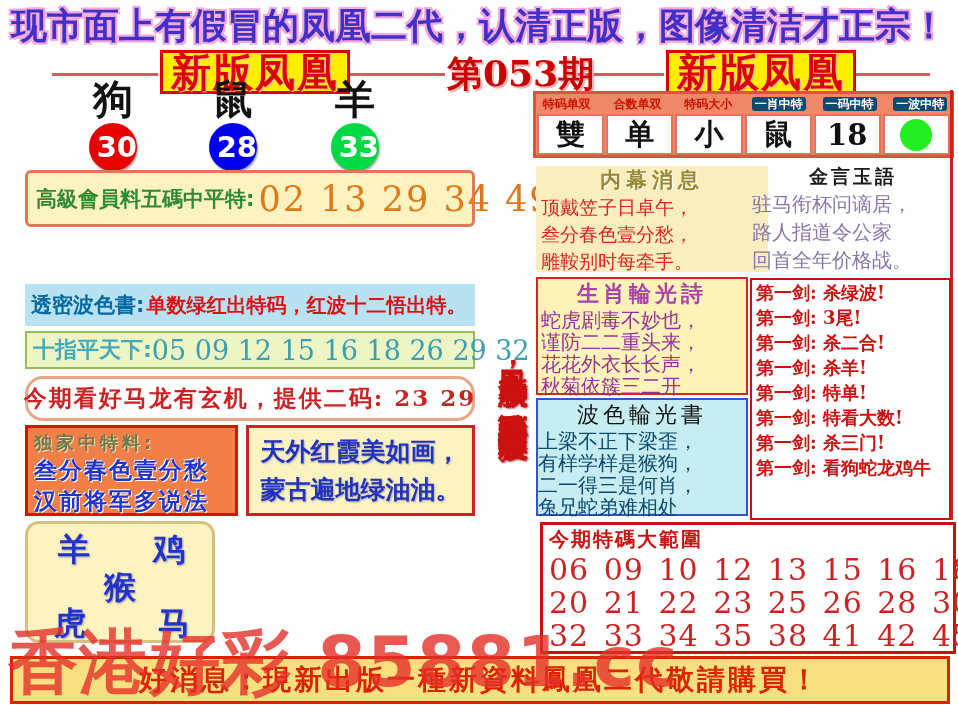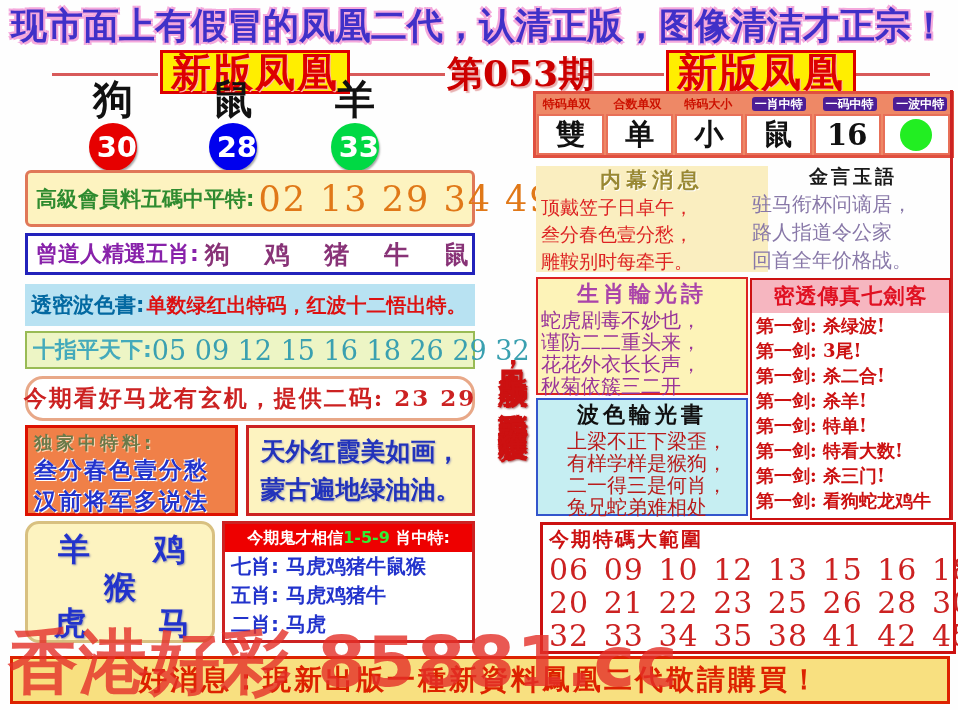--- a/index.html
+++ b/index.html
@@ -36,21 +36,21 @@
     writing-mode:vertical-rl;text-orientation:upright;font-size:30px;font-weight:bold;color:#cc1111;
     font-family:"DejaVu Serif",serif;letter-spacing:2px;text-align:center;
     text-shadow:1px 1px 2px #b08080;}
 
   
   .rtable{position:absolute;left:533px;top:91px;width:421px;height:67px;border:3px solid #e05040;
     background:#ee8866;box-sizing:border-box;}
   .rt-head{display:flex;height:20px;gap:9px;}
   .hc{flex:1;text-align:center;line-height:20px;font-size:12px;font-weight:bold;color:#cc1100;
     white-space:nowrap;overflow:hidden;}
-  .hc.chip span{background:#4c1d95;color:#fff;border-radius:3px;padding:0 3px;}
+  .hc.chip span{background:#0c4a6e;color:#fff;border-radius:3px;padding:0 3px;}
   .rt-vals{display:flex;height:41px;}
   .vc{flex:1;background:#fff;border:2px solid #e87058;margin:0 1px;display:flex;align-items:center;
     justify-content:center;font-size:29px;font-weight:bold;color:#111;
     font-family:"DejaVu Serif",serif;}
   .dot{width:32px;height:32px;border-radius:50%;background:#22ee22;}
   .vline-right{position:absolute;left:950px;top:90px;width:3px;height:430px;background:#cc2222;}
 
   
   .lbox{position:absolute;left:25px;width:450px;box-sizing:border-box;}
   .b-vip{top:170px;height:57px;background:#fdf3c0;border:3px solid #e07858;border-radius:6px;
@@ -107,23 +107,23 @@
   .r-golden .ttl{text-align:center;font-size:19px;font-weight:bold;color:#1a1a1a;letter-spacing:3px;}
   .r-golden .ln{font-size:20px;color:#8878a8;line-height:28px;font-family:"DejaVu Serif",serif;
     white-space:nowrap;}
   .r-zpoem{position:absolute;left:536px;top:277px;width:208px;height:114px;background:#fdf3b8;
     border:2px solid #dd2222;}
   .r-zpoem .ttl{text-align:center;font-size:22px;font-weight:bold;color:#aa44aa;letter-spacing:4px;}
   .r-zpoem .ln{font-size:20px;color:#993399;line-height:22px;padding-left:3px;
     font-family:"DejaVu Serif",serif;white-space:nowrap;}
   .r-wpoem{position:absolute;left:536px;top:398px;width:208px;height:114px;background:#c6eef2;
     border:2px solid #3355cc;}
-  .r-wpoem .ttl{text-align:center;font-size:22px;font-weight:bold;color:#111;letter-spacing:4px;}
-  .r-wpoem .ln{font-size:20px;color:#b91c1c;line-height:22px;padding-left:9px;
-    font-family:"DejaVu Serif",serif;white-space:nowrap;margin-left:20px;}
+  .r-wpoem .ttl{text-align:center;font-size:22px;font-weight:normal;color:#111;letter-spacing:4px;}
+  .r-wpoem .ln{font-size:20px;color:#0c4a6e;line-height:22px;padding-left:0;
+    font-family:"DejaVu Serif",serif;white-space:nowrap;}
   .r-swords{position:absolute;left:750px;top:278px;width:197px;height:238px;border:2px solid #cc1111;
     background:#fff;}
   .r-swords .sh{background:#f6b6c0;color:#e01122;font-size:21px;font-weight:bold;text-align:center;
     height:33px;line-height:33px;letter-spacing:1px;}
   .r-swords .ln{font-size:18px;font-weight:bold;color:#cc1111;line-height:25px;padding-left:4px;
     font-family:"DejaVu Serif",serif;white-space:nowrap;}
   .r-range{position:absolute;left:540px;top:522px;width:398px;height:124px;border:3px solid #cc1111;
     background:#fff;padding:1px 6px;box-sizing:content-box;}
   .r-range .ttl{font-size:20px;font-weight:bold;color:#cc1111;letter-spacing:2px;
     font-family:"DejaVu Serif",serif;}
@@ -175,37 +175,33 @@
       <div class="hc">特码大小</div>
       <div class="hc chip"><span>一肖中特</span></div>
       <div class="hc chip"><span>一码中特</span></div>
       <div class="hc chip"><span>一波中特</span></div>
     </div>
     <div class="rt-vals">
       <div class="vc">雙</div>
       <div class="vc">单</div>
       <div class="vc">小</div>
       <div class="vc">鼠</div>
-      <div class="vc">16</div>
+      <div class="vc">18</div>
       <div class="vc">
           <span class="dot"></span>
         </div>
     </div>
   </div>
   <div class="vline-right"></div>
 
   <div class="lbox b-vip">
     <span class="lbl">高級會員料五碼中平特:</span>
     <span class="nums">02 13 29 34 49</span>
   </div>
 
-  <div class="lbox b-zeng">
-    <span class="lbl">曾道人精選五肖:</span>
-    <span class="val">狗 鸡 猪 牛 鼠</span>
-  </div>
 
   <div class="lbox b-wave">
     <span class="lbl">透密波色書:</span>
     <span class="val">单数绿红出特码，红波十二悟出特。</span>
   </div>
 
   <div class="lbox b-ten">
     <span class="lbl">十指平天下:</span>
     <span class="nums">05 09 12 15 16 18 26 29 32 35</span>
   </div>
@@ -226,28 +222,20 @@
   </div>
 
   <div class="lbox b-scatter">
     <span class="sc0">羊</span>
     <span class="sc1">鸡</span>
     <span class="sc2">猴</span>
     <span class="sc3">虎</span>
     <span class="sc4">马</span>
   </div>
 
-  <div class="lbox b-ghost">
-    <div class="gh">
-      <span>今期鬼才相信</span><span class="hl">1-5-9</span><span> 肖中特:</span>
-    </div>
-    <div class="grow">七肖: 马虎鸡猪牛鼠猴</div>
-    <div class="grow">五肖: 马虎鸡猪牛</div>
-    <div class="grow">二肖: 马虎</div>
-  </div>
 
   <div class="r-insider">
     <div class="ttl">内幕消息</div>
     <div class="ln">顶戴笠子日卓午，</div>
     <div class="ln">叁分春色壹分愁，</div>
     <div class="ln">雕鞍别时每牵手。</div>
   </div>
 
   <div class="r-golden">
     <div class="ttl">金言玉語</div>
@@ -266,21 +254,20 @@
 
   <div class="r-wpoem">
     <div class="ttl">波色輪光書</div>
     <div class="ln">上梁不正下梁歪，</div>
     <div class="ln">有样学样是猴狗，</div>
     <div class="ln">二一得三是何肖，</div>
     <div class="ln">兔兄蛇弟难相处</div>
   </div>
 
   <div class="r-swords">
-    <div class="sh">密透傳真七劍客</div>
     <div class="ln">第一剑: 杀绿波!</div>
     <div class="ln">第一剑: 3尾!</div>
     <div class="ln">第一剑: 杀二合!</div>
     <div class="ln">第一剑: 杀羊!</div>
     <div class="ln">第一剑: 特单!</div>
     <div class="ln">第一剑: 特看大数!</div>
     <div class="ln">第一剑: 杀三门!</div>
     <div class="ln">第一剑: 看狗蛇龙鸡牛</div>
   </div>
 

